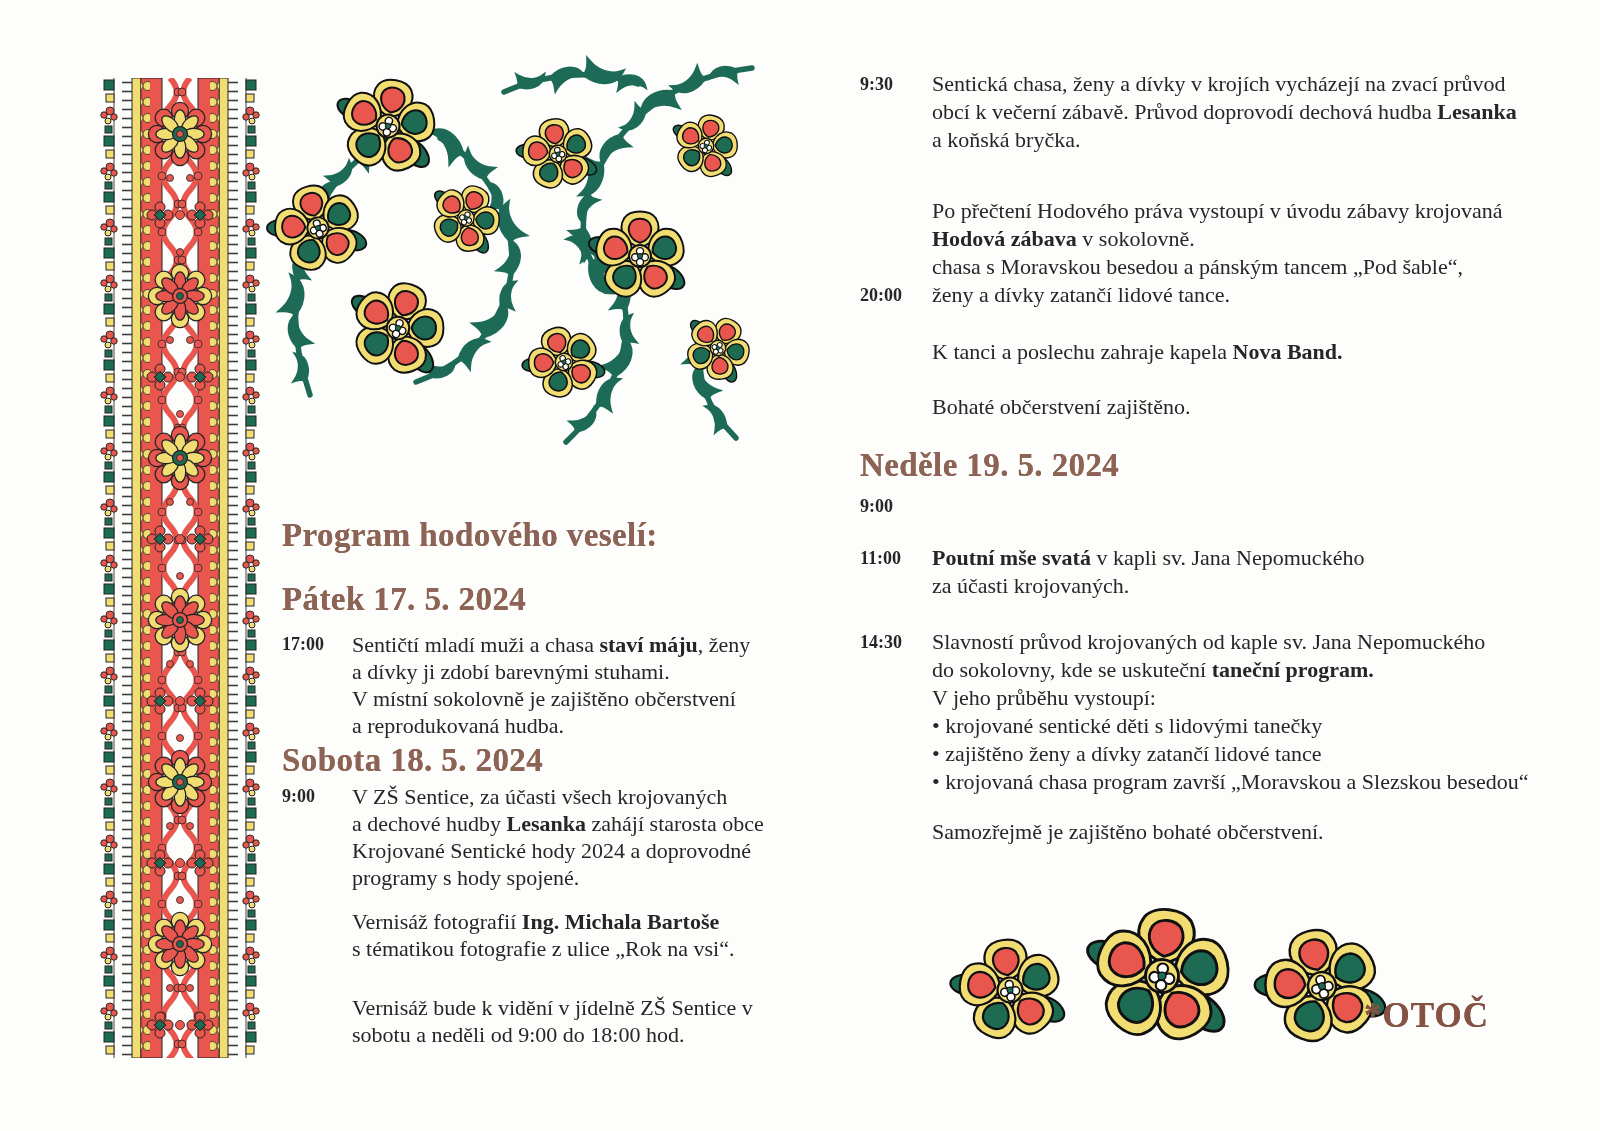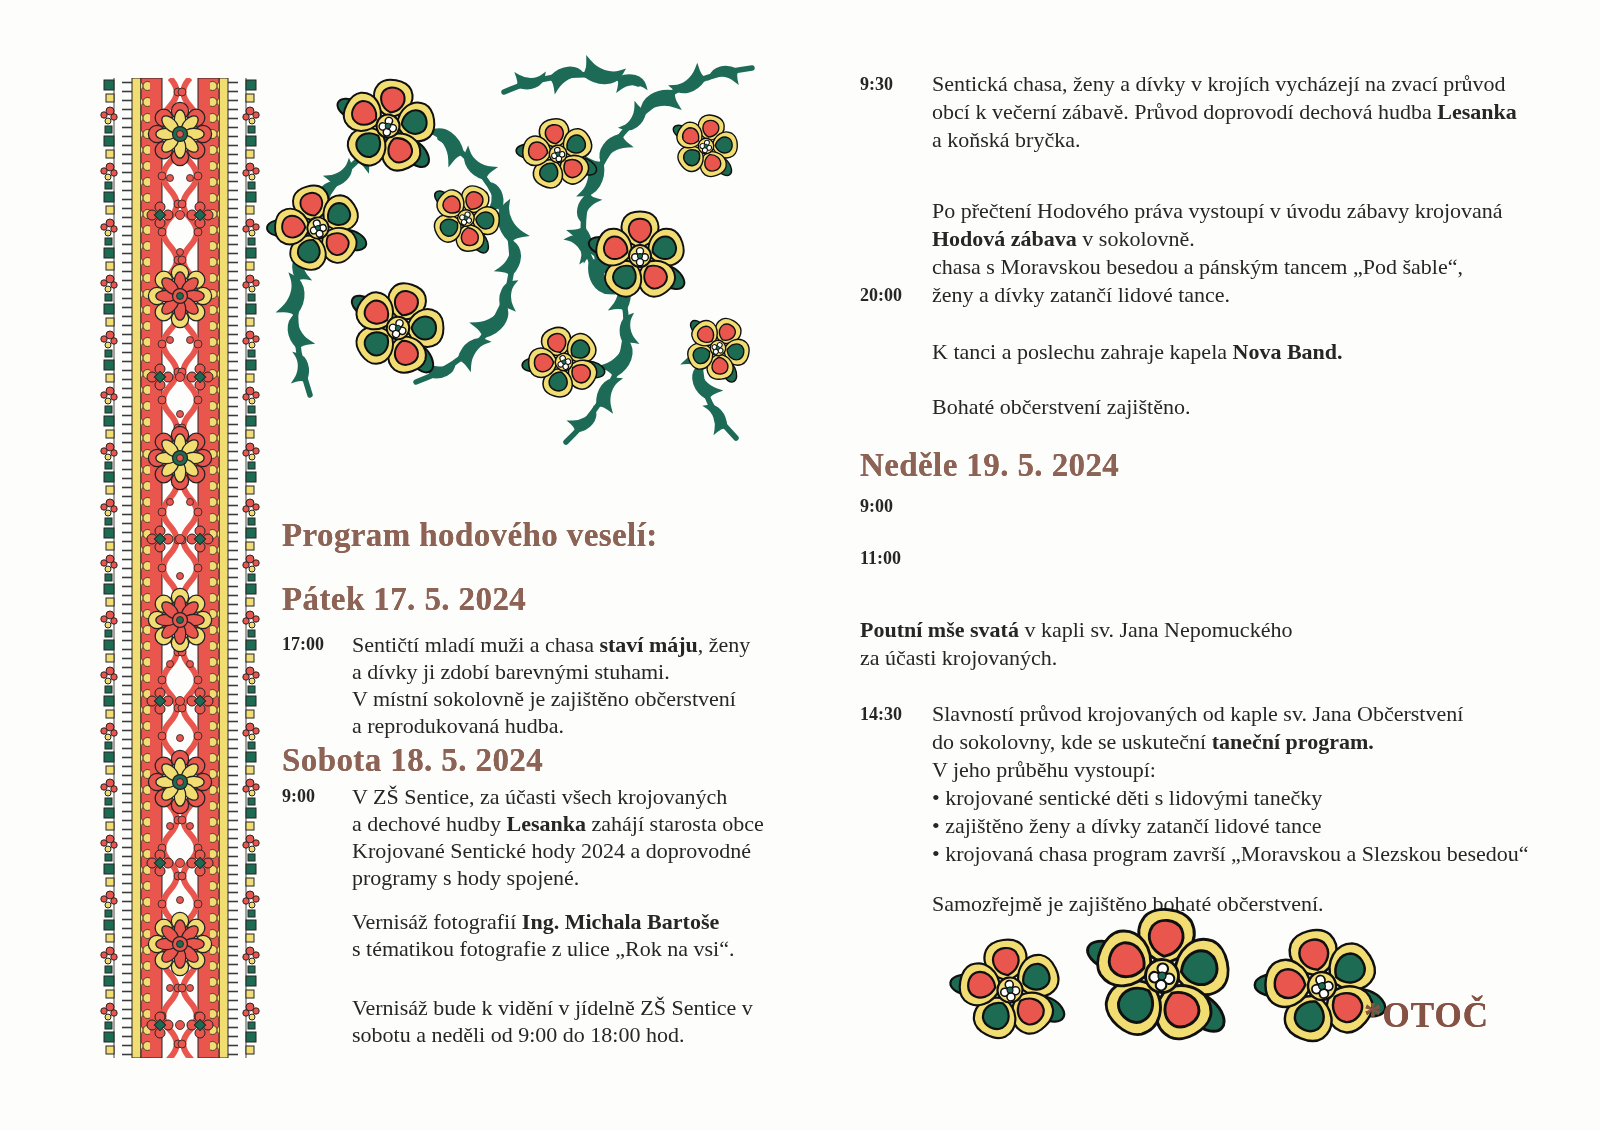--- a/index.html
+++ b/index.html
@@ -32,21 +32,21 @@
   #left-col .blk:nth-child(2){margin-top:22px;}
   #left-col .blk:nth-child(3){margin-top:11px;}
   #left-col .blk:nth-child(5){margin-top:2px;}
   #left-col .blk:nth-child(6){margin-top:17px;}
   #left-col .blk:nth-child(7){margin-top:32px;}
   #right-col .blk:nth-child(2){margin-top:43px;align-items:flex-end;}
   #right-col .blk:nth-child(3){margin-top:29px;}
   #right-col .blk:nth-child(4){margin-top:27px;}
   #right-col .blk:nth-child(5){margin-top:23px;}
   #right-col .blk:nth-child(6){margin-top:6px;}
-  #right-col .blk:nth-child(7){margin-top:24px;flex-direction:column;}
+  #right-col .blk:nth-child(7){margin-top:24px;}
   #right-col .blk:nth-child(8){margin-top:28px;}
   #right-col .blk:nth-child(9){margin-top:22px;}
   
   #border-strip{position:absolute;left:98px;top:78px;width:164px;height:980px;}
   #vine-ornament{position:absolute;left:266px;top:50px;width:490px;height:398px;}
   #bottom-flowers{position:absolute;left:940px;top:878px;width:470px;height:205px;}
   #turn-note{
     position:absolute;left:1364px;top:996px;
     font-size:35px;font-weight:700;color:#855243;letter-spacing:1px;
     text-shadow:0 0 .6px #855243;
@@ -405,21 +405,21 @@
     <div class="blk blk-event">
       <span class="time">11:00</span>
       <div class="lines">
         <div class="ln"><span class="b">Poutní mše svatá</span><span> v kapli sv. Jana Nepomuckého</span></div>
         <div class="ln"><span>za účasti krojovaných.</span></div>
       </div>
     </div>
     <div class="blk blk-event">
       <span class="time">14:30</span>
       <div class="lines">
-        <div class="ln"><span>Slavností průvod krojovaných od kaple sv. Jana Občerstvení</span></div>
+        <div class="ln"><span>Slavností průvod krojovaných od kaple sv. Jana Nepomuckého</span></div>
         <div class="ln"><span>do sokolovny, kde se uskuteční </span><span class="b">taneční program.</span></div>
         <div class="ln"><span>V jeho průběhu vystoupí:</span></div>
         <div class="ln"><span>• krojované sentické děti s lidovými tanečky</span></div>
         <div class="ln"><span>• zajištěno ženy a dívky zatančí lidové tance</span></div>
         <div class="ln"><span>• krojovaná chasa program završí „Moravskou a Slezskou besedou“</span></div>
       </div>
     </div>
     <div class="blk blk-para">
       <span class="time"></span>
       <div class="lines">

